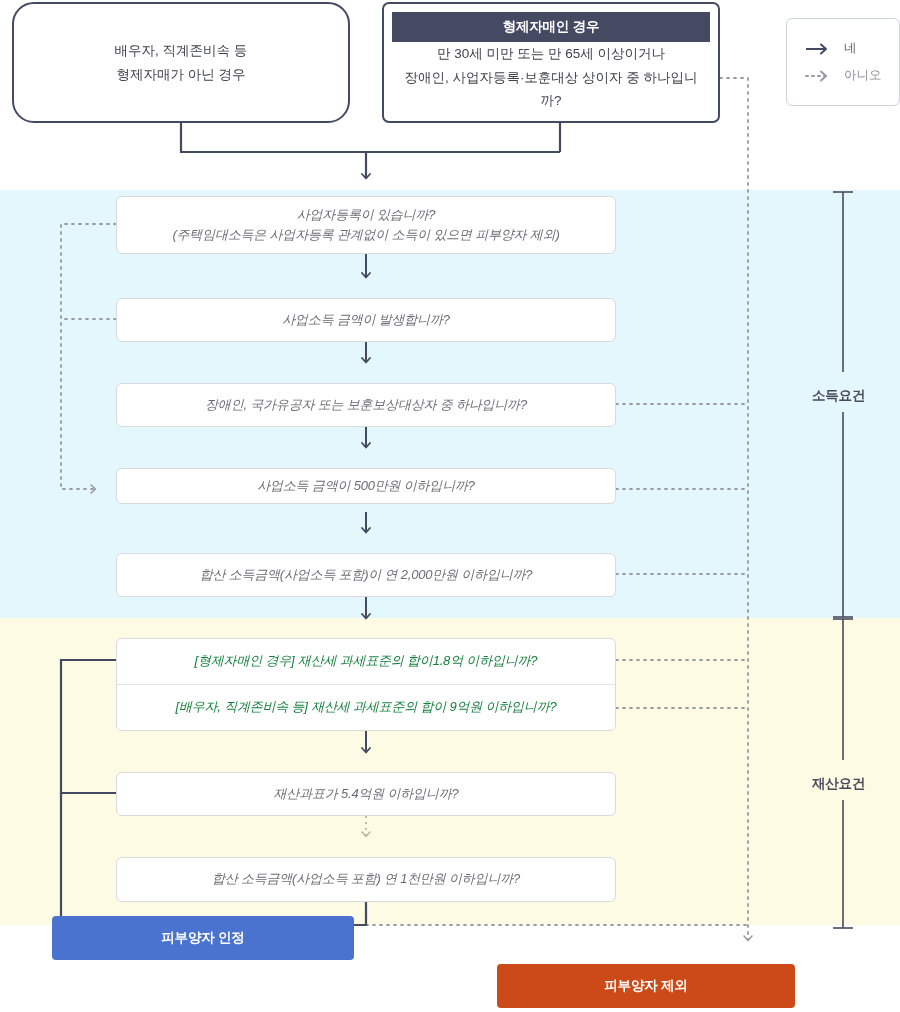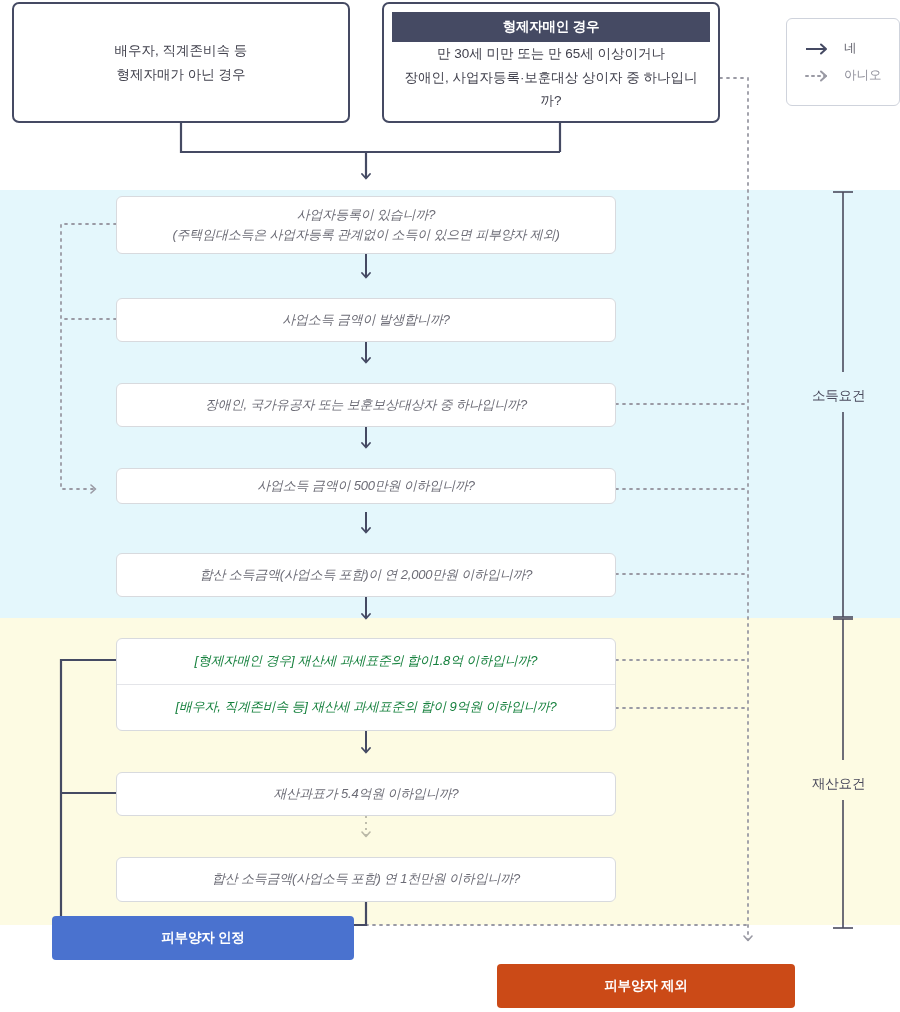--- a/index.html
+++ b/index.html
@@ -23,21 +23,21 @@
   .topbox {
     position:absolute;
     border:2px solid #454a63;
     border-radius:7px;
     background:#ffffff;
     display:flex; align-items:center; justify-content:center;
     text-align:center;
     font-size:13.5px; line-height:1.75;
     color:#41414d;
   }
-  #box-left  { left:12px;  top:2px;  width:338px; height:121px; }
+  #box-left  { left:12px;  top:2px;  width:338px; height:121px;border-radius:22px; }
   #box-right { left:382px; top:2px;  width:338px; height:121px; padding:8px; flex-direction:column; overflow:hidden; }
   #box-right .hdr {
     width:100%; height:42px; background:#454a63; color:#ffffff;
     display:flex; align-items:center; justify-content:center;
     font-size:13.5px; font-weight:bold; letter-spacing:-.2px;
   }
   #box-right .bdy {
     width:100%; flex:1; display:flex; align-items:center; justify-content:center;
     text-align:center; font-size:13.5px; line-height:1.75; padding:0 6px;
   }
@@ -78,21 +78,21 @@
     position:absolute; height:44px; border-radius:4px;
     display:flex; align-items:center; justify-content:center;
     color:#ffffff; font-size:13.5px; font-weight:bold; letter-spacing:-.2px;
     cursor:pointer;
   }
   #btn-accept { left:52px;  top:916px; width:302px; background:#4a72cf; }
   #btn-exclude{ left:458px; top:964px; width:298px; background:#cb4a17;margin-left:39px; }
 
   
   .blabel {
-    position:absolute; font-size:13.5px; font-weight:normal; color:#4a4a5c;
+    position:absolute; font-size:13.5px; font-weight:bold; color:#4a4a5c;
     letter-spacing:-.2px; white-space:nowrap;
   }
   #lab-income   { left:812px; top:387px; }
   #lab-property { left:812px; top:775px; }
 
   svg.overlay { position:absolute; left:0; top:0; width:900px; height:1012px; pointer-events:none; }
 </style>
 </head>
 <body>
 

